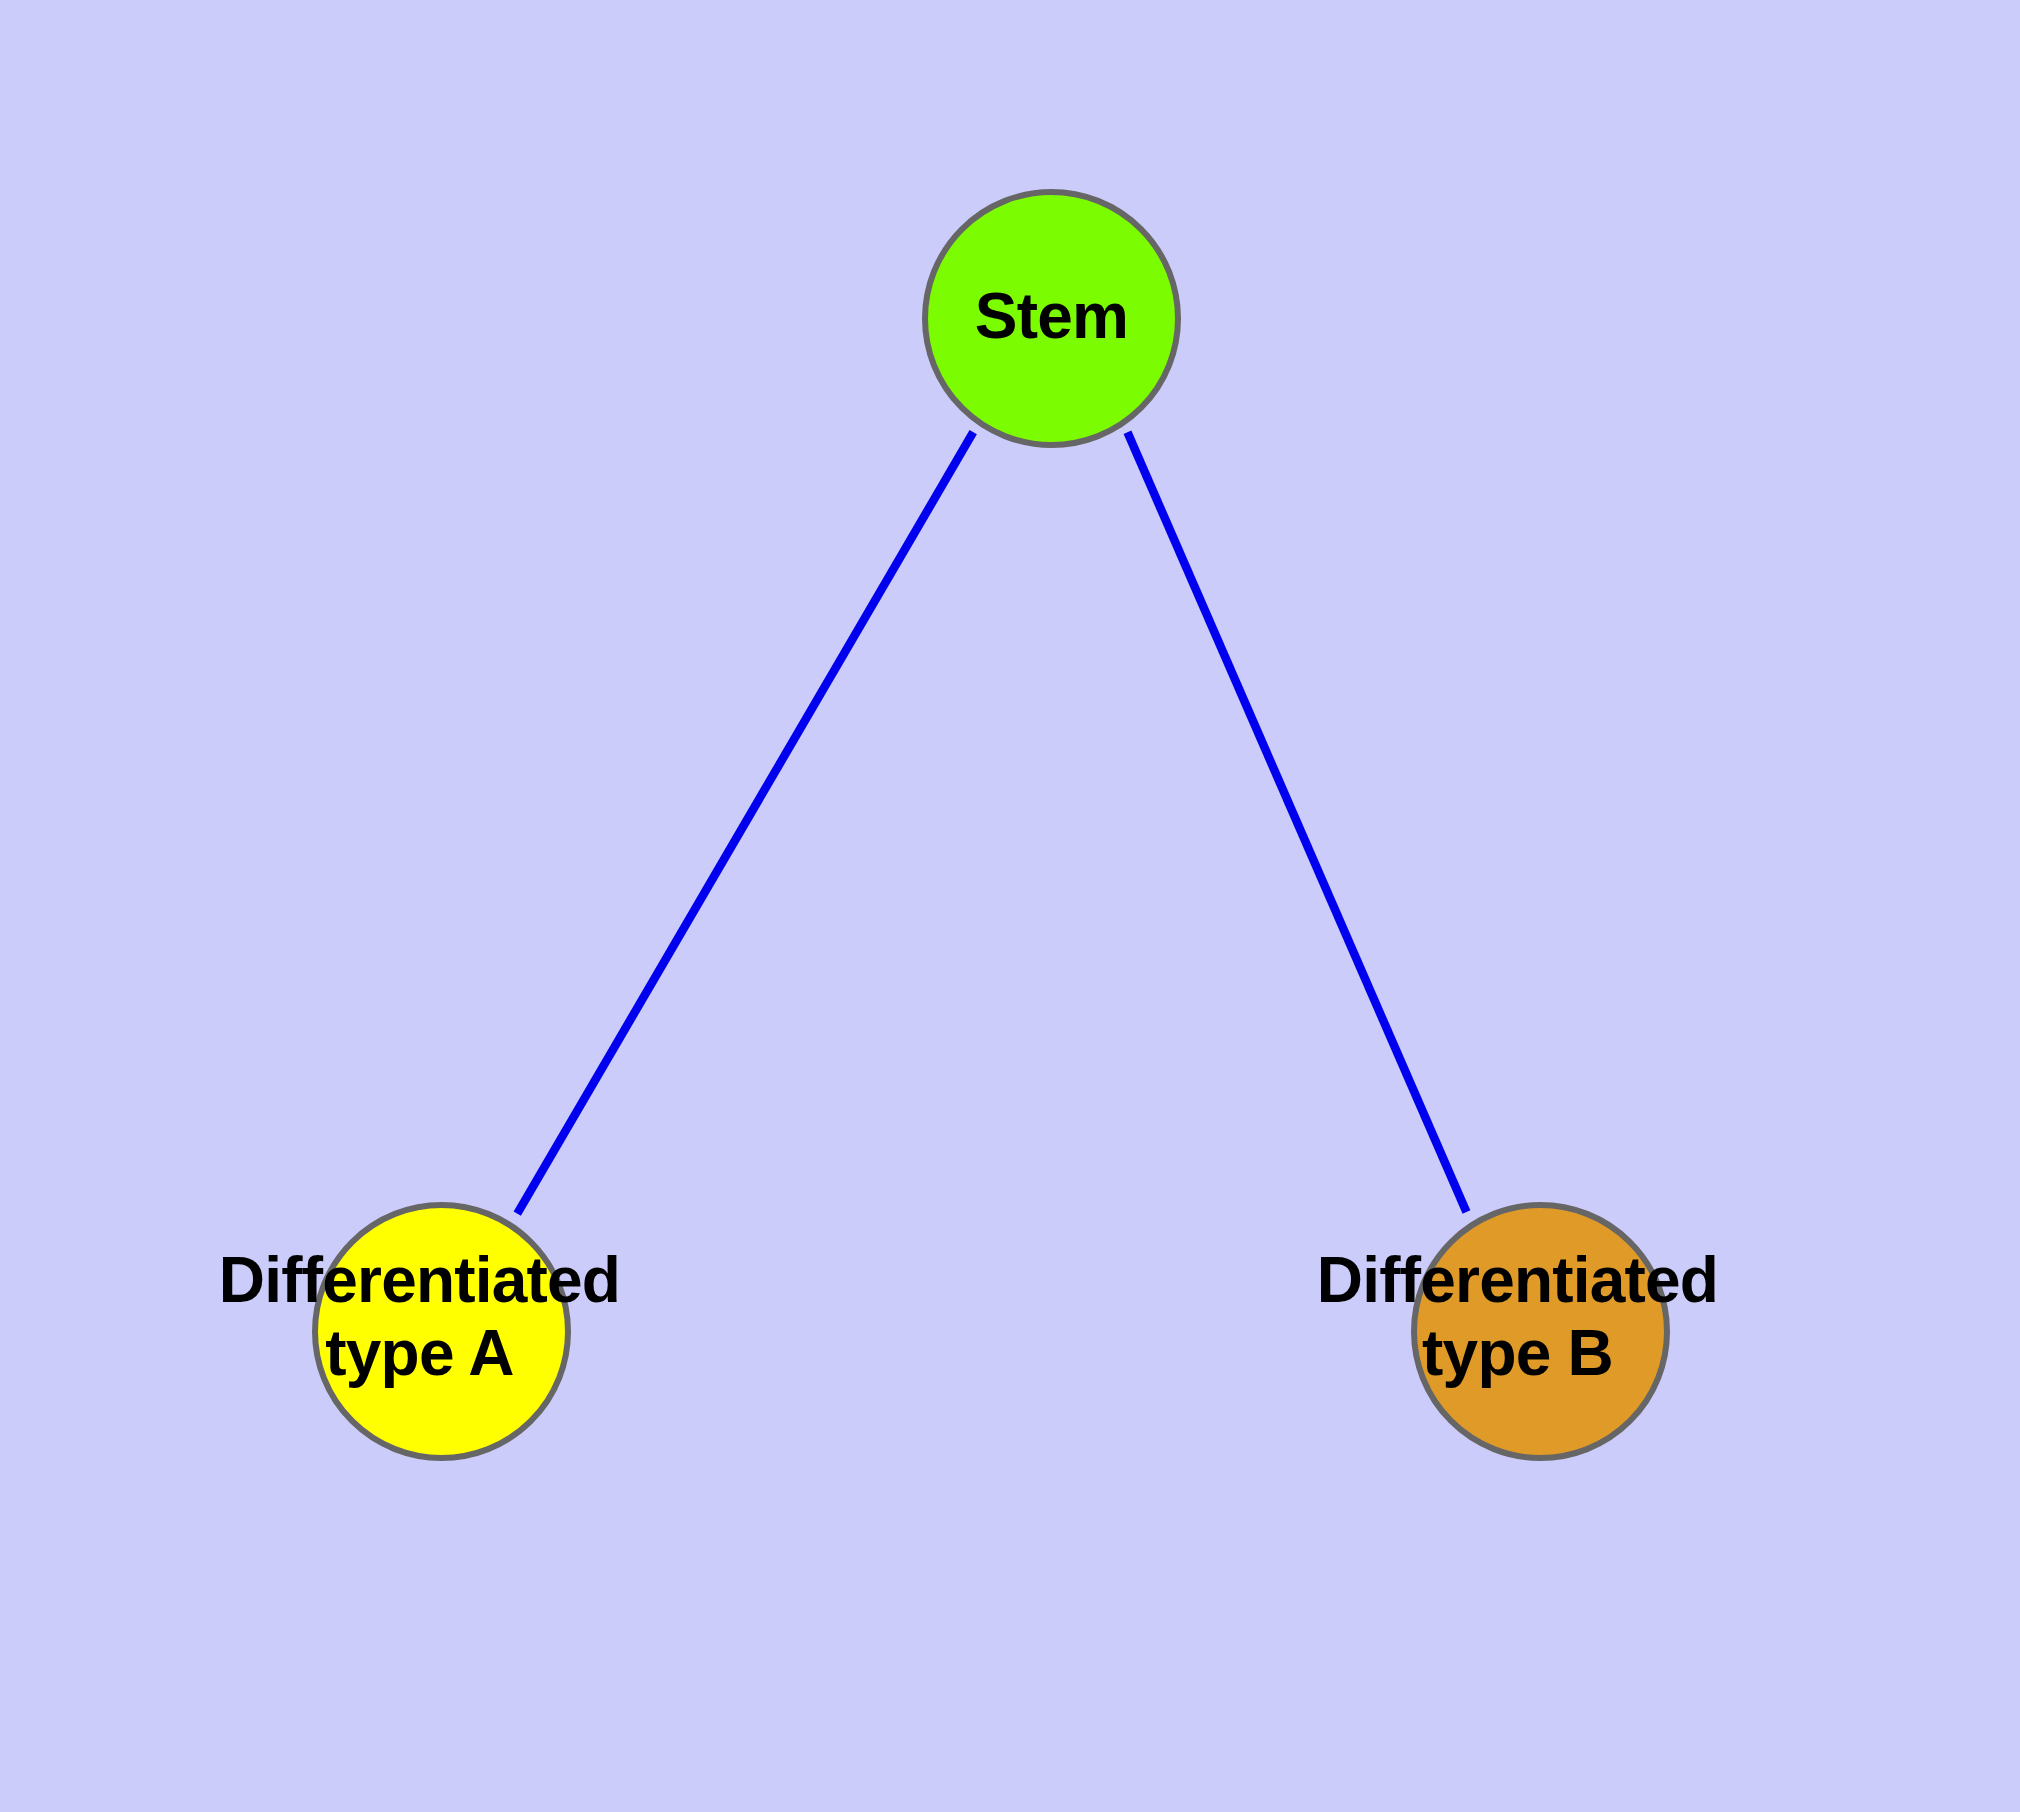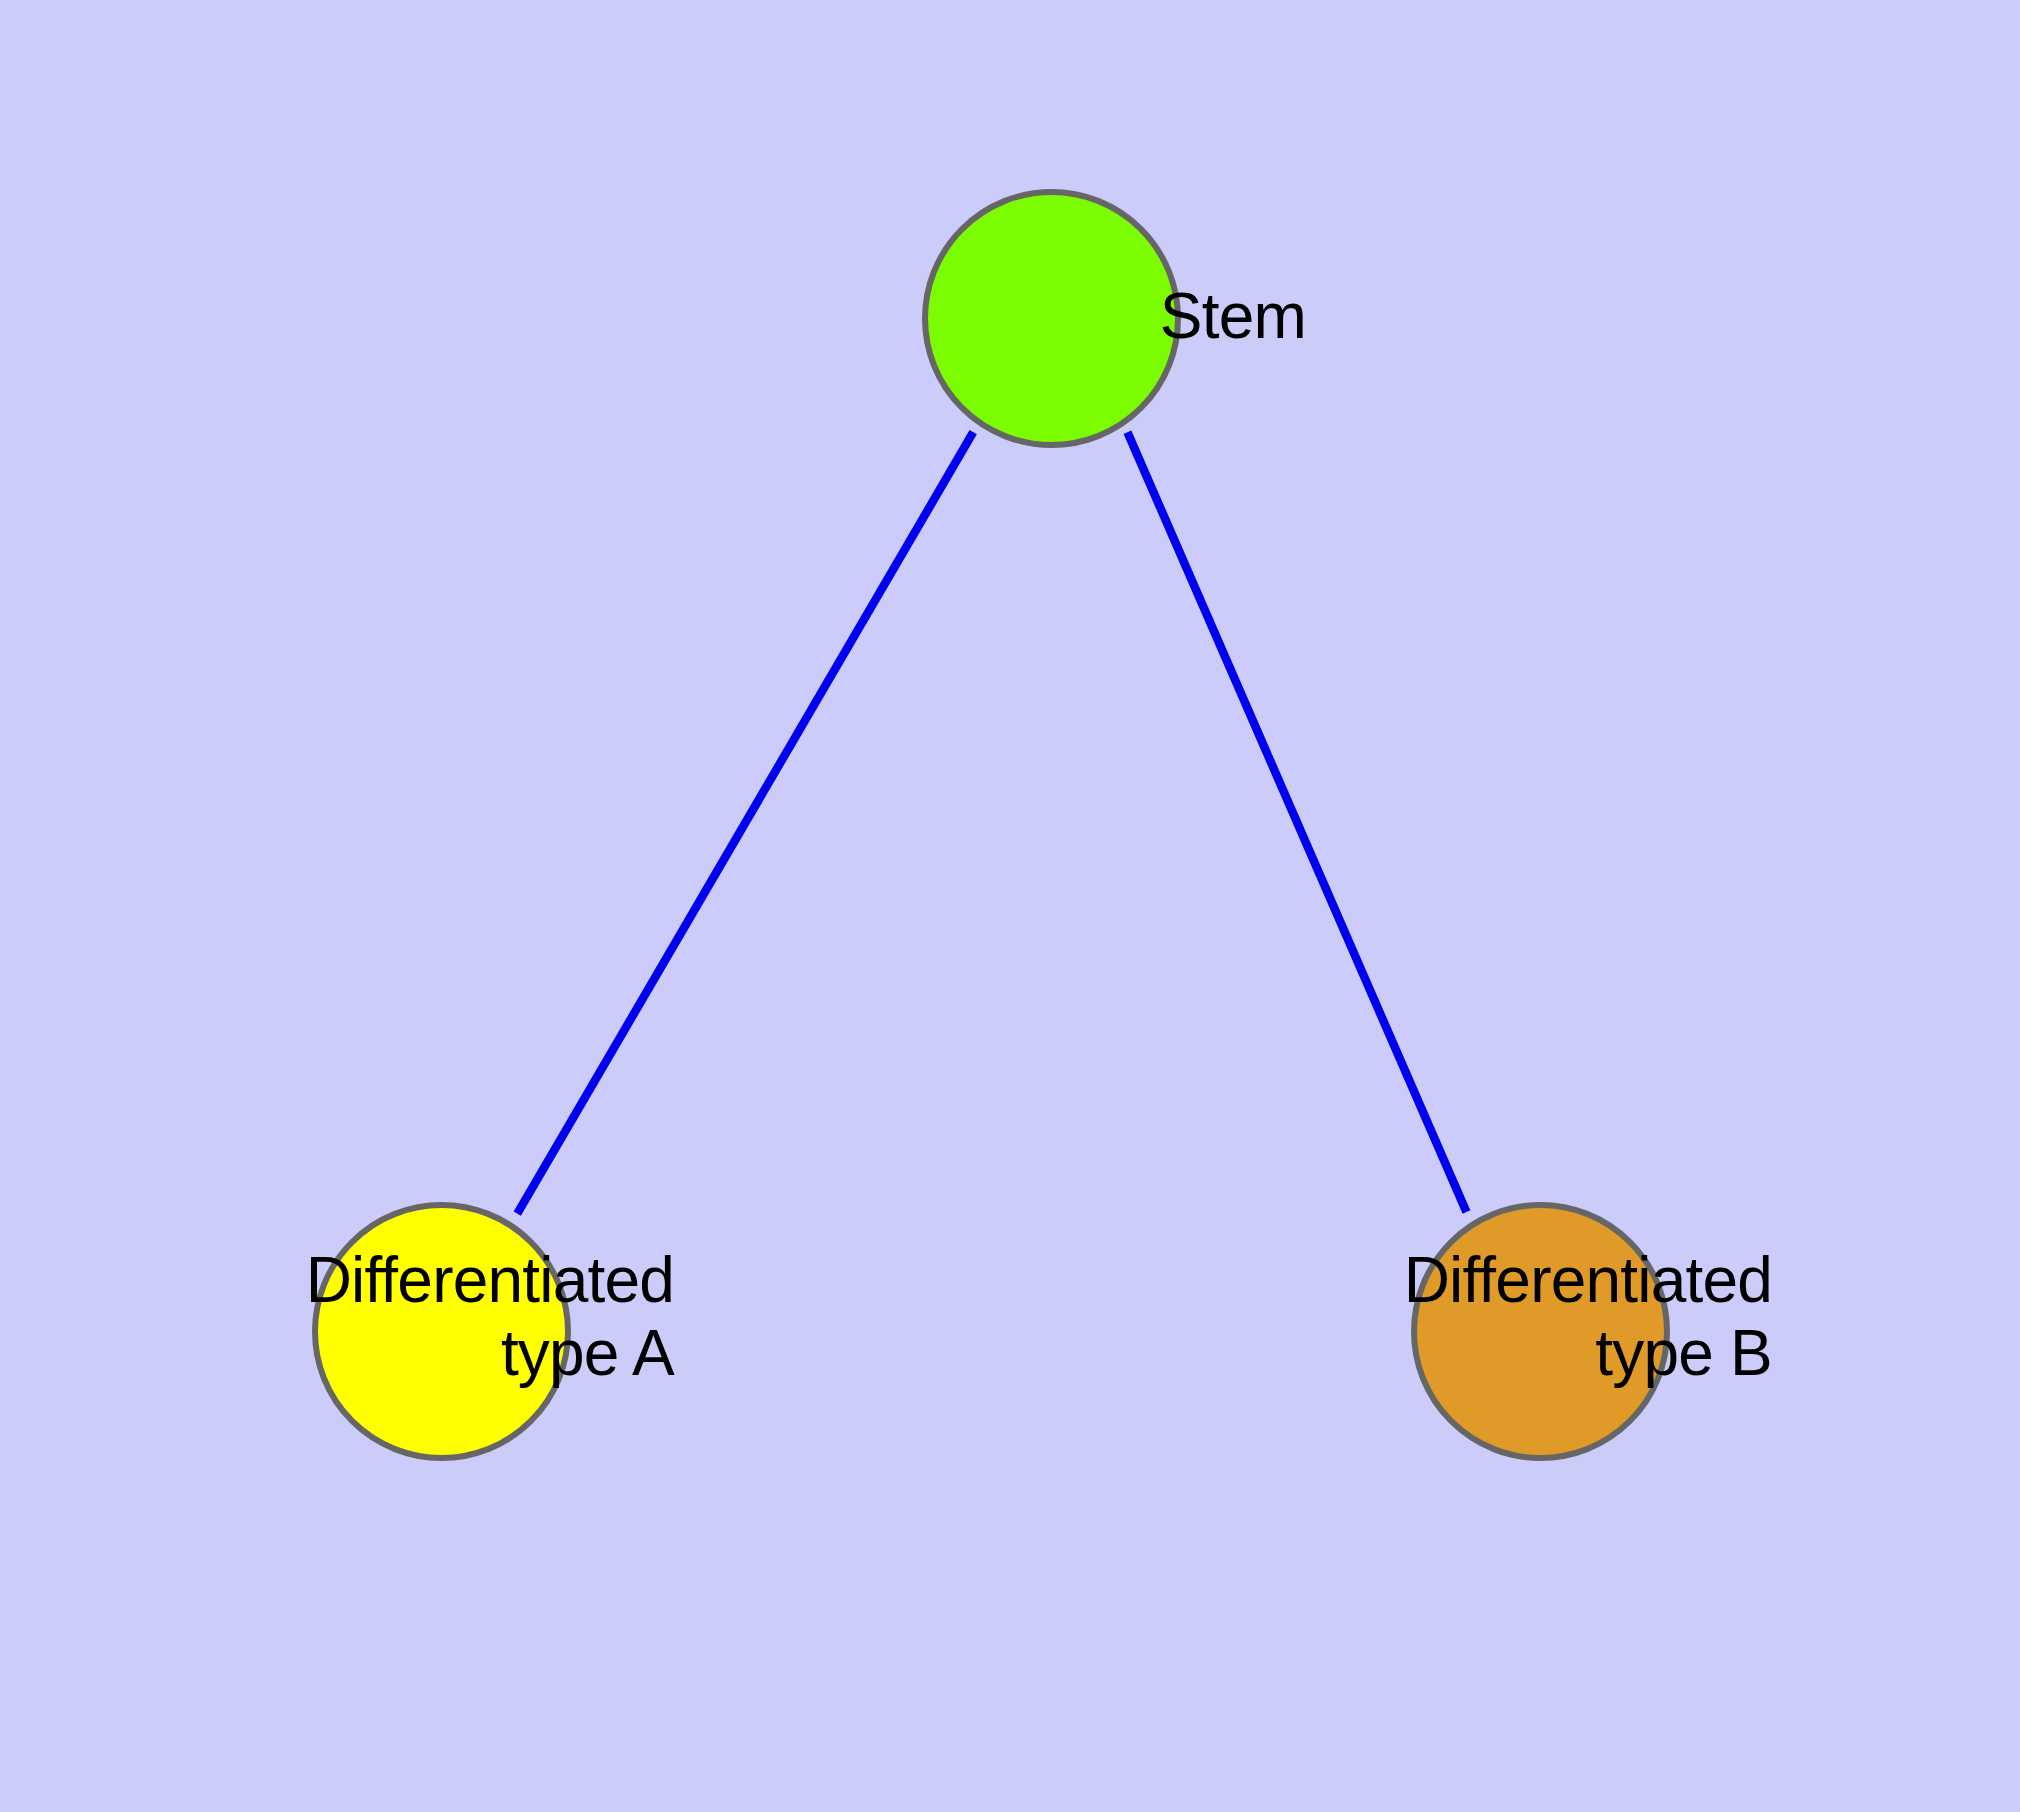--- a/index.html
+++ b/index.html
@@ -28,22 +28,22 @@
   .node {
     position: absolute;
     border-radius: 50%;
     box-sizing: border-box;
     border: 6.8px solid #666666;
   }
   .node-label {
     position: absolute;
     color: #000000;
     font-family: "Liberation Sans", sans-serif;
-    font-weight: normal;
-    text-align: right;
+    font-weight: bold;
+    text-align: center;
     white-space: pre;
     line-height: 1.14;
     letter-spacing: -0.8px;
   }
   #node-stem {
     left: 922px;
     top: 189px;
     width: 259px;
     height: 259px;
     background: #7cfc00;

